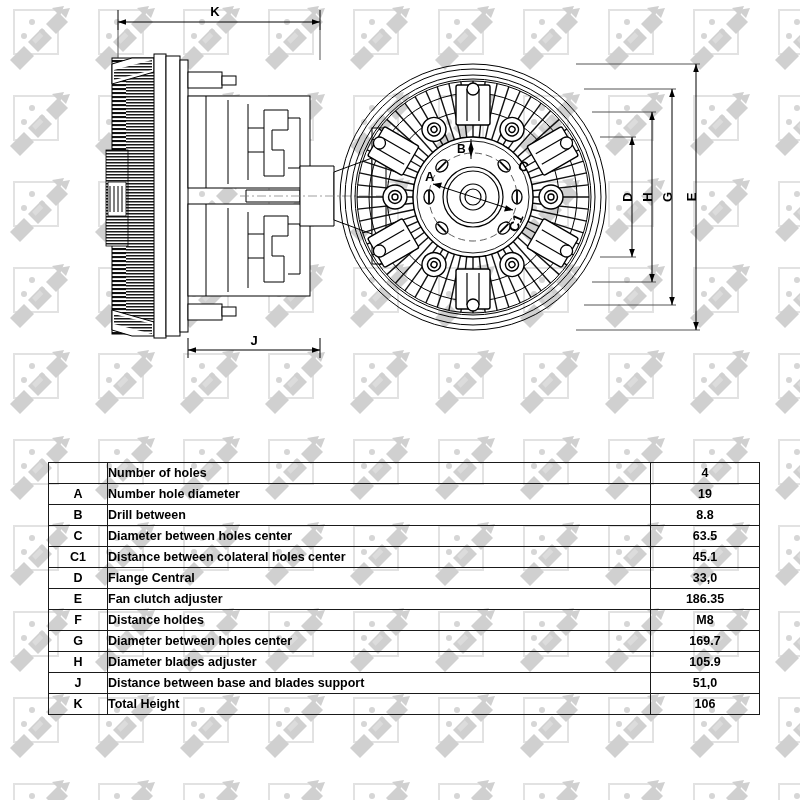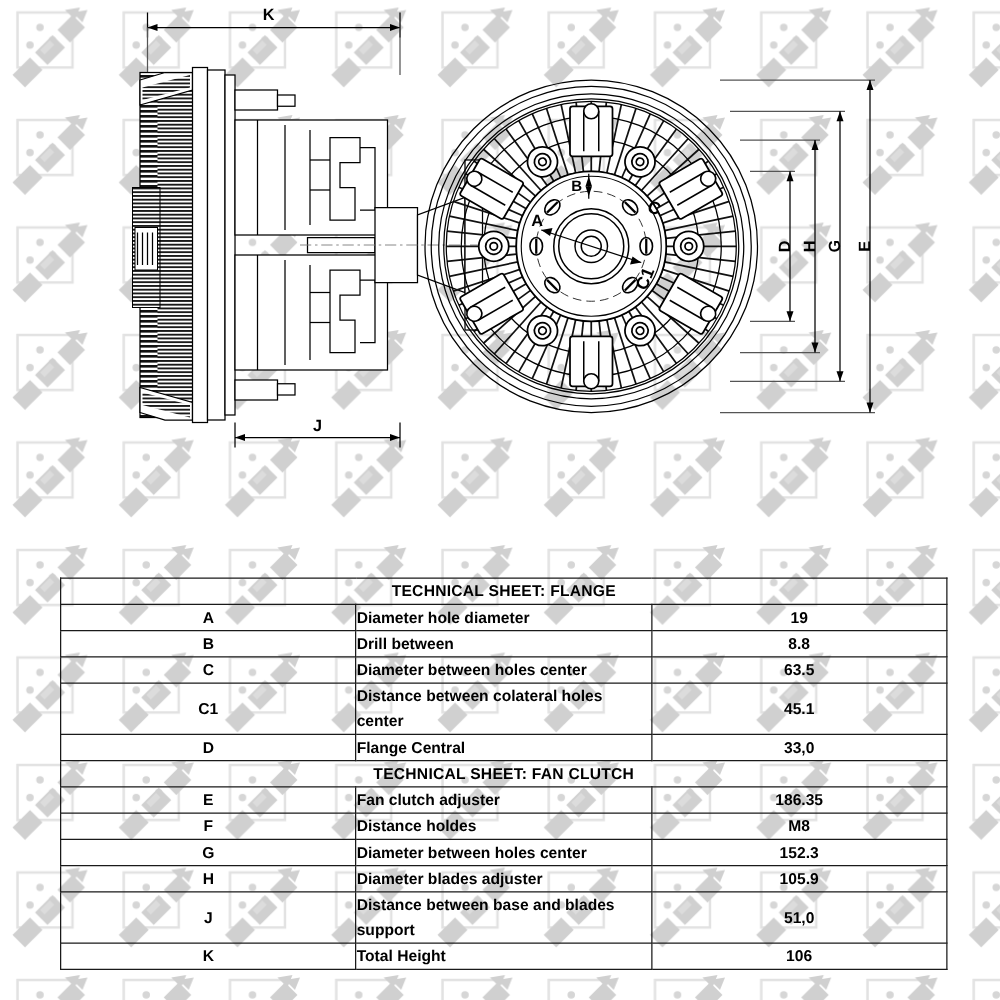--- a/index.html
+++ b/index.html
@@ -503,27 +503,29 @@
       <path d="M696 330 L693.2 322 L698.8 322 Z" fill="#000" stroke="none"></path>
     </g>
     <text x="696" y="197" fill="#000" stroke="none" font-size="13" font-weight="bold" text-anchor="middle" font-family="Liberation Sans, sans-serif" transform="rotate(-90 696 197)">E</text>
   </g>
 </svg>
 
 <div id="spec-table-wrap">
   <table class="spec">
     <tbody>
 
-      <tr>
-        <td class="section-head" colspan="3">TECHNICAL SHEET: FLANGE</td>
-      </tr>
-
+
+      <tr>
+        <td class="c-letter"></td>
+        <td class="c-desc">Number of holes</td>
+        <td class="c-value">4</td>
+      </tr>
       <tr>
         <td class="c-letter">A</td>
-        <td class="c-desc">Diameter hole diameter</td>
+        <td class="c-desc">Number hole diameter</td>
         <td class="c-value">19</td>
       </tr>
       <tr>
         <td class="c-letter">B</td>
         <td class="c-desc">Drill between</td>
         <td class="c-value">8.8</td>
       </tr>
       <tr>
         <td class="c-letter">C</td>
         <td class="c-desc">Diameter between holes center</td>
@@ -533,38 +535,35 @@
         <td class="c-letter">C1</td>
         <td class="c-desc">Distance between colateral holes center</td>
         <td class="c-value">45.1</td>
       </tr>
       <tr>
         <td class="c-letter">D</td>
         <td class="c-desc">Flange Central</td>
         <td class="c-value">33,0</td>
       </tr>
 
-      <tr>
-        <td class="section-head" colspan="3">TECHNICAL SHEET: FAN CLUTCH</td>
-      </tr>
 
       <tr>
         <td class="c-letter">E</td>
         <td class="c-desc">Fan clutch adjuster</td>
         <td class="c-value">186.35</td>
       </tr>
       <tr>
         <td class="c-letter">F</td>
         <td class="c-desc">Distance holdes</td>
         <td class="c-value">M8</td>
       </tr>
       <tr>
         <td class="c-letter">G</td>
         <td class="c-desc">Diameter between holes center</td>
-        <td class="c-value">152.3</td>
+        <td class="c-value">169.7</td>
       </tr>
       <tr>
         <td class="c-letter">H</td>
         <td class="c-desc">Diameter blades adjuster</td>
         <td class="c-value">105.9</td>
       </tr>
       <tr>
         <td class="c-letter">J</td>
         <td class="c-desc">Distance between base and blades support</td>
         <td class="c-value">51,0</td>

